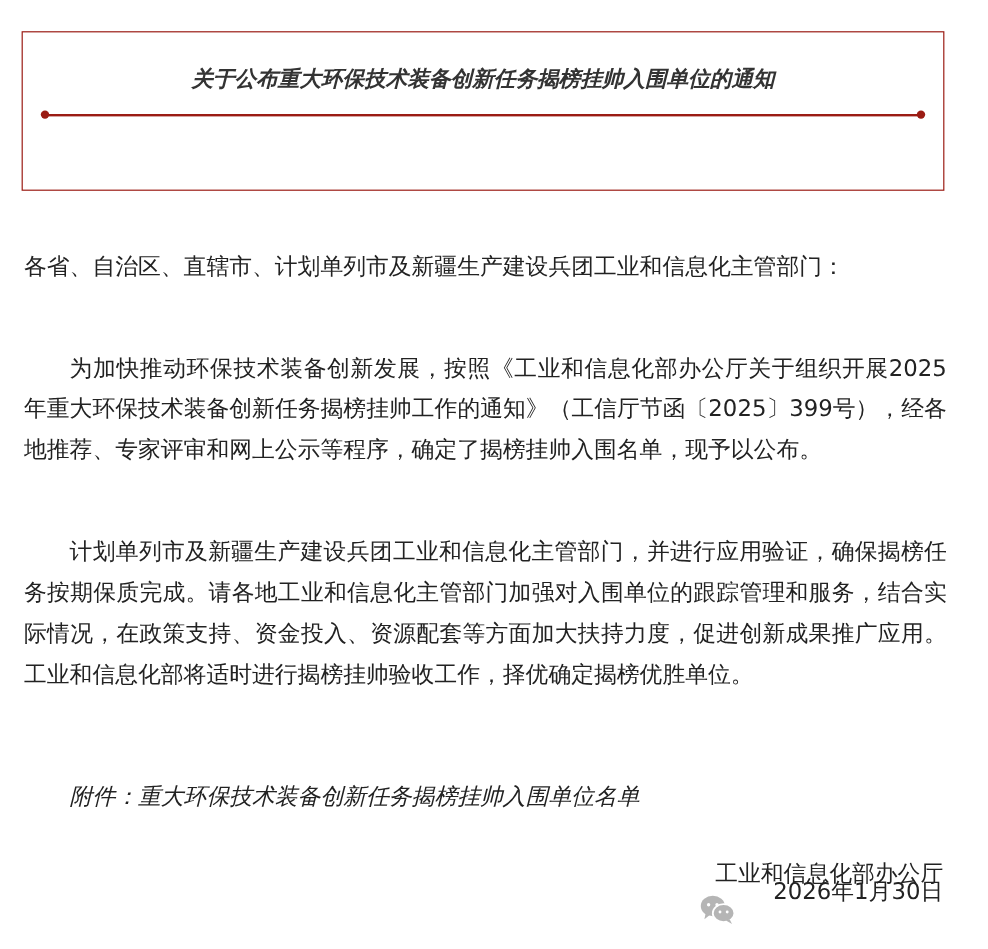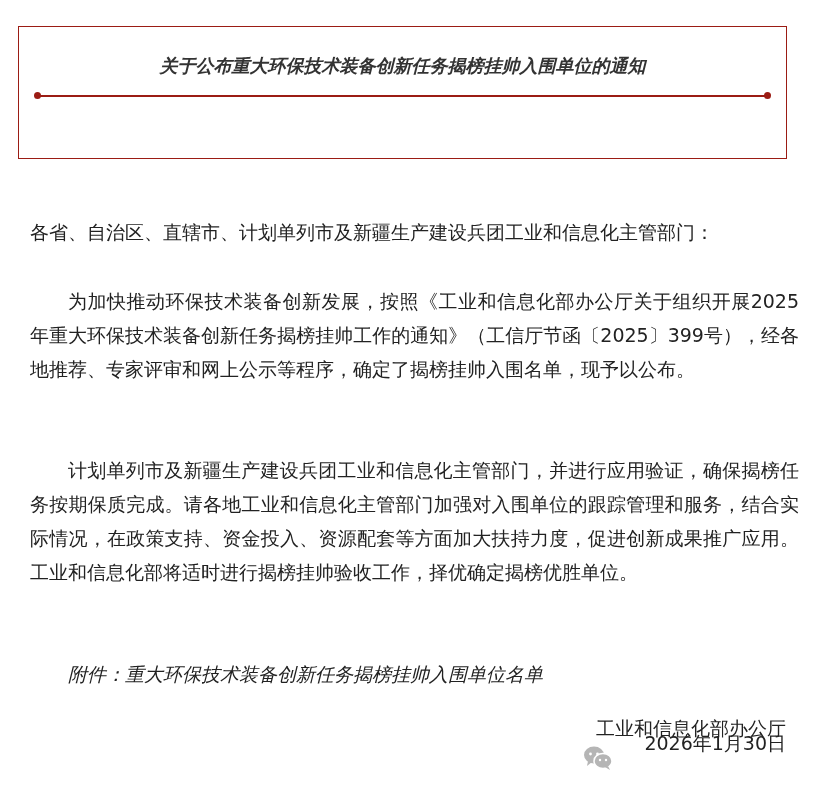--- a/index.html
+++ b/index.html
@@ -68,24 +68,24 @@
 
   .body-text {
     position: absolute;
     left: 18px;
     width: 769px;
     font-size: 19px;
     line-height: 34px;
     color: #222222;
     text-align: justify;
     text-justify: inter-character;
-    margin: 12px;
+    margin: 2px;
   }
   .salutation { top: 203px; }
-  .para1 { top: 272px; text-indent: 38px; }
+  .para1 { top: 288px; text-indent: 38px; }
   .para2 { top: 441px; text-indent: 38px; }
   .attachment { top: 645px; text-indent: 38px; font-style: italic; }
 
   .signature {
     position: absolute;
     right: 37px;
     text-align: right;
     font-size: 19px;
     line-height: 30px;
     color: #222222;

